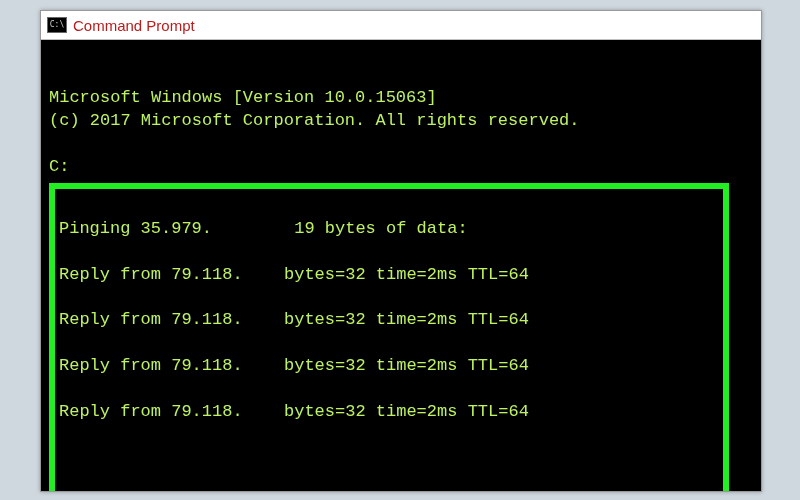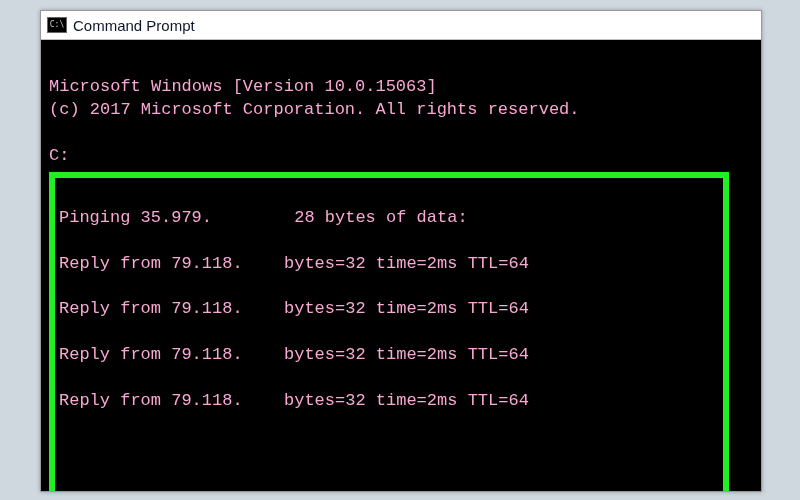--- a/index.html
+++ b/index.html
@@ -9,25 +9,25 @@
   }
   .titlebar{
     height:28px;display:flex;align-items:center;background:#fff;
     border-bottom:1px solid #c0c0c0;padding:0 6px;gap:6px;
   }
   .app-icon{
     width:18px;height:14px;background:#000;border:1px solid #666;
     display:inline-flex;align-items:center;justify-content:center;
     color:#ccc;font:8px/1 monospace;
   }
-  .titlebar-label{font:15px/1 "Segoe UI",Arial,sans-serif;color:#0f172a}
+  .titlebar-label{font:15px/1 "Segoe UI",Arial,sans-serif;color:#b91c1c}
   .terminal{
     position:absolute;left:0;right:0;top:29px;bottom:0;background:#000;
-    color:#f9a8d4;font:17px/1.35 "Consolas","Courier New",monospace;
-    padding:13px 8px;white-space:pre;overflow:hidden;
+    color:#bef264;font:17px/1.35 "Consolas","Courier New",monospace;
+    padding:24px 8px;white-space:pre;overflow:hidden;
   }
   .highlight-box{
     border:6px solid #22ef22;padding:6px 4px;margin-top:4px;
     display:inline-block;width:660px;
   }
   .rrow{display:block}
   .col1{display:inline-block;width:225px}
 </style>
 </head>
 <body>
@@ -37,21 +37,21 @@
     <span class="app-icon">C:\</span>
     <span class="titlebar-label">Command Prompt</span>
   </div>
 
   <div class="terminal">
 <span>Microsoft Windows [Version 10.0.15063]</span>
 <span>(c) 2017 Microsoft Corporation. All rights reserved.</span>
 
 <span>C:</span>
 <div class="highlight-box">
-<span class="rrow"><span class="col1">Pinging 35.979.</span> <span>28 bytes of data:</span></span>
+<span class="rrow"><span class="col1">Pinging 35.979.</span> <span>19 bytes of data:</span></span>
 <span class="rrow"><span class="col1">Reply from 79.118.</span><span>bytes=32 time=2ms TTL=64</span></span>
 <span class="rrow"><span class="col1">Reply from 79.118.</span><span>bytes=32 time=2ms TTL=64</span></span>
 <span class="rrow"><span class="col1">Reply from 79.118.</span><span>bytes=32 time=2ms TTL=64</span></span>
 <span class="rrow"><span class="col1">Reply from 79.118.</span><span>bytes=32 time=2ms TTL=64</span></span>
 
 
 
 
 </div>
   </div>

